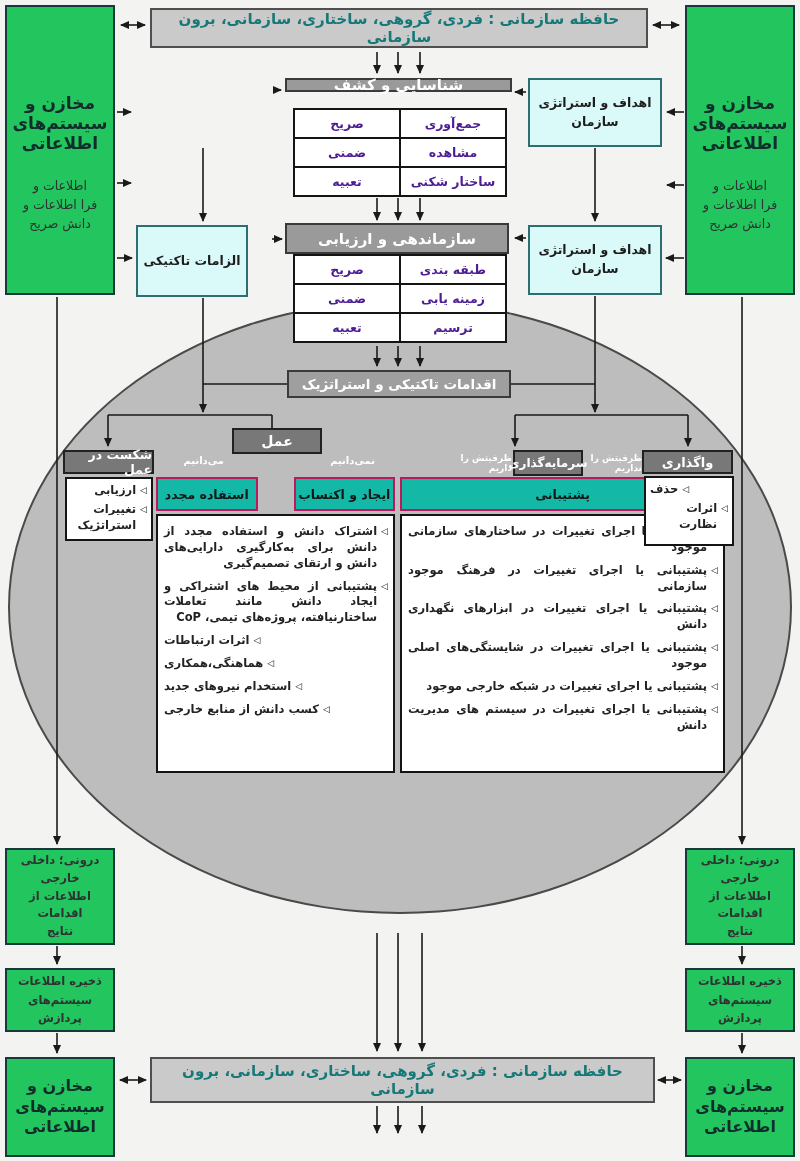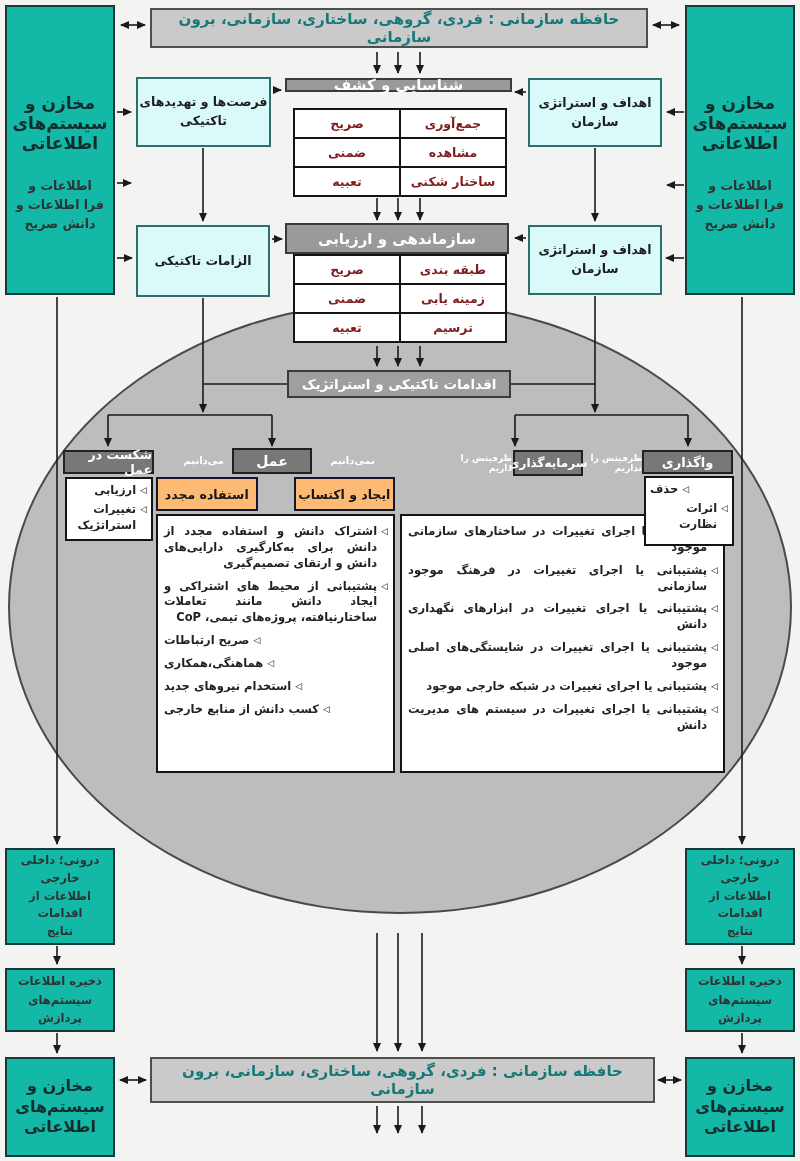--- a/index.html
+++ b/index.html
@@ -2,38 +2,38 @@
 <html lang="fa"><head>
 <meta charset="utf-8">
 <style>
   html,body{margin:0;padding:0;background:#e9e9e9;}
   .stage{position:relative;width:800px;height:1161px;background:#f3f3f1;overflow:hidden;
          font-family:"DejaVu Sans","Liberation Sans",sans-serif;direction:rtl;}
   .abs{position:absolute;box-sizing:border-box;}
   svg.arrows{position:absolute;left:0;top:0;z-index:2;pointer-events:none;}
   .ellipse{z-index:1;background:#bdbdbd;border:2px solid #4a4a4a;border-radius:50%;}
   .box{z-index:3;}
-  .teal{background:#14b8a6;border:2px solid #17393a;text-align:center;color:#112c2c;}
+  .teal{background:#22c55e;border:2px solid #17393a;text-align:center;color:#112c2c;}
   .teal .t-title{font-weight:bold;font-size:17px;line-height:1.18;}
-  .teal .t-info{font-weight:bold;font-size:12.5px;line-height:1.5;color:#2e3232;}
+  .teal .t-info{font-weight:normal;font-size:12.5px;line-height:1.5;color:#2e3232;}
   .banner{background:#cacaca;border:2px solid #4f4f4f;display:flex;align-items:center;justify-content:flex-end;
           font-weight:bold;font-size:15px;color:#177878;text-align:center;}
   .cyan{background:#daf9f9;border:2px solid #2d6f6f;display:flex;align-items:center;justify-content:center;
         text-align:center;font-weight:bold;font-size:12.5px;color:#1d1d1d;line-height:1.5;}
   .ghead{background:#9a9a9a;border:2px solid #3a3a3a;color:#fff;font-weight:bold;font-size:15px;
          display:flex;align-items:center;justify-content:center;}
   .ktable{border-collapse:collapse;z-index:3;position:absolute;background:#fff;table-layout:fixed;}
-  .ktable td{border:2px solid #141414;font-weight:bold;font-size:12.5px;text-align:center;color:#7f1d1d;
+  .ktable td{border:2px solid #141414;font-weight:bold;font-size:12.5px;text-align:center;color:#4c1d95;
              height:27px;padding:0 4px;}
   .dtab{background:#787878;border:2px solid #212121;color:#fff;font-weight:bold;
         display:flex;align-items:center;justify-content:center;}
   .wlabel{color:#fff;font-weight:bold;font-size:10px;z-index:3;}
   .side-list{background:#fff;border:2px solid #141414;padding:4px 4px;}
   .panel-head{display:flex;gap:5px;height:34px;}
-  .pcell{border:2px solid #0f172a;background:#fdba74;display:flex;align-items:center;justify-content:center;
+  .pcell{border:2px solid #be185d;background:#14b8a6;display:flex;align-items:center;justify-content:center;
          font-weight:bold;font-size:12.5px;color:#161616;}
   .panel-body{border:2px solid #141414;background:#fff;margin-top:3px;padding:8px 5px 4px 6px;}
   .bullet-item{display:flex;gap:4px;font-weight:bold;font-size:11.5px;line-height:1.38;color:#222;
                margin-bottom:7px;text-align:right;}
   .bullet-item .txt{text-align:justify;flex:1;}
   .blt{font-size:9px;line-height:1.6;color:#111;flex:0 0 auto;}
   .small-item{font-size:11.5px;margin-bottom:3px;}
 </style>
 </head>
 <body>
@@ -134,23 +134,20 @@
       <div>اطلاعات و</div>
       <div>فرا اطلاعات و</div>
       <div>دانش صریح</div>
     </div>
   </div>
 
   <div class="abs box banner" style="left:150px;top:8px;width:498px;height:40px;">
     <span>حافظه سازمانی : فردی، گروهی، ساختاری، سازمانی، برون سازمانی</span>
   </div>
 
-  <div class="abs box cyan" style="left:136px;top:77px;width:135px;height:70px;">
-    <span>فرصت‌ها و تهدیدهای تاکتیکی</span>
-  </div>
   <div class="abs box cyan" style="left:528px;top:78px;width:134px;height:69px;">
     <span>اهداف و استراتژی سازمان</span>
   </div>
 
   <div class="abs box ghead" style="left:285px;top:78px;width:227px;height:14px;">
     <span>شناسایی و کشف</span>
   </div>
   <table class="ktable" style="left:293px;top:108px;width:214px;">
     <tbody>
         <tr>
@@ -161,21 +158,21 @@
           <td>مشاهده</td>
           <td>ضمنی</td>
         </tr>
     <tr>
           <td>ساختار شکنی</td>
           <td>تعبیه</td>
         </tr>
   </tbody>
     </table>
 
-  <div class="abs box cyan" style="left:136px;top:225px;width:134px;height:72px;">
+  <div class="abs box cyan" style="left:136px;top:225px;width:112px;height:72px;">
     <span>الزامات تاکتیکی</span>
   </div>
   <div class="abs box ghead" style="left:285px;top:223px;width:224px;height:31px;">
     <span>سازماندهی و ارزیابی</span>
   </div>
   <table class="ktable" style="left:293px;top:254px;width:214px;">
     <tbody>
         <tr>
           <td>طبقه بندی</td>
           <td>صریح</td>
@@ -195,21 +192,21 @@
   </div>
 
   <div class="abs box ghead" style="left:287px;top:370px;width:224px;height:28px;font-size:13.5px;background:#9f9f9f;">
     <span>اقدامات تاکتیکی و استراتژیک</span>
   </div>
 
   <div class="abs box dtab" style="left:63px;top:450px;width:91px;height:24px;font-size:12.5px;">
     <span>شکست در عمل</span>
   </div>
   <div class="abs wlabel" style="left:160px;top:455px;width:64px;">می‌دانیم</div>
-  <div class="abs box dtab" style="left:232px;top:448px;width:80px;height:26px;font-size:14px;">
+  <div class="abs box dtab" style="left:232px;top:428px;width:90px;height:26px;font-size:14px;">
     <span>عمل</span>
   </div>
   <div class="abs wlabel" style="left:323px;top:455px;width:52px;">نمی‌دانیم</div>
   <div class="abs wlabel" style="left:450px;top:453px;width:62px;font-size:9px;">ظرفیتش را داریم</div>
   <div class="abs box dtab" style="left:513px;top:450px;width:70px;height:26px;font-size:12px;">
     <span>سرمایه‌گذاری</span>
   </div>
   <div class="abs wlabel" style="left:584px;top:453px;width:58px;font-size:9px;">ظرفیتش را نداریم</div>
   <div class="abs box dtab" style="left:642px;top:450px;width:91px;height:24px;font-size:13px;">
     <span>واگذاری</span>
@@ -235,39 +232,40 @@
       <div class="bullet-item">
         <span class="blt">◁</span>
         <span class="txt">اشتراک دانش و استفاده مجدد از دانش برای به‌کارگیری دارایی‌های دانش و ارتقای تصمیم‌گیری</span>
       </div>
       <div class="bullet-item">
         <span class="blt">◁</span>
         <span class="txt">پشتیبانی از محیط های اشتراکی و ایجاد دانش مانند تعاملات ساختارنیافته، پروژه‌های تیمی، CoP</span>
       </div>
       <div class="bullet-item" style="justify-content:flex-end;">
         <span class="blt">◁</span>
-        <span>صریح ارتباطات</span>
+        <span>اثرات ارتباطات</span>
       </div>
       <div class="bullet-item" style="justify-content:flex-end;">
         <span class="blt">◁</span>
         <span>هماهنگی،همکاری</span>
       </div>
       <div class="bullet-item" style="justify-content:flex-end;">
         <span class="blt">◁</span>
         <span>استخدام نیروهای جدید</span>
       </div>
       <div class="bullet-item" style="justify-content:flex-end;">
         <span class="blt">◁</span>
         <span>کسب دانش از منابع خارجی</span>
       </div>
     </div>
   </div>
 
   <div class="abs box" style="left:400px;top:477px;width:325px;height:288px;">
     <div class="panel-head">
+      <div class="pcell" style="flex:1;">پشتیبانی</div>
     </div>
     <div class="panel-body" style="height:243px;">
       <div class="bullet-item">
         <span class="blt">◁</span>
         <span class="txt">پشتیبانی یا اجرای تغییرات در ساختارهای سازمانی موجود</span>
       </div>
       <div class="bullet-item">
         <span class="blt">◁</span>
         <span class="txt">پشتیبانی یا اجرای تغییرات در فرهنگ موجود سازمانی</span>
       </div>

